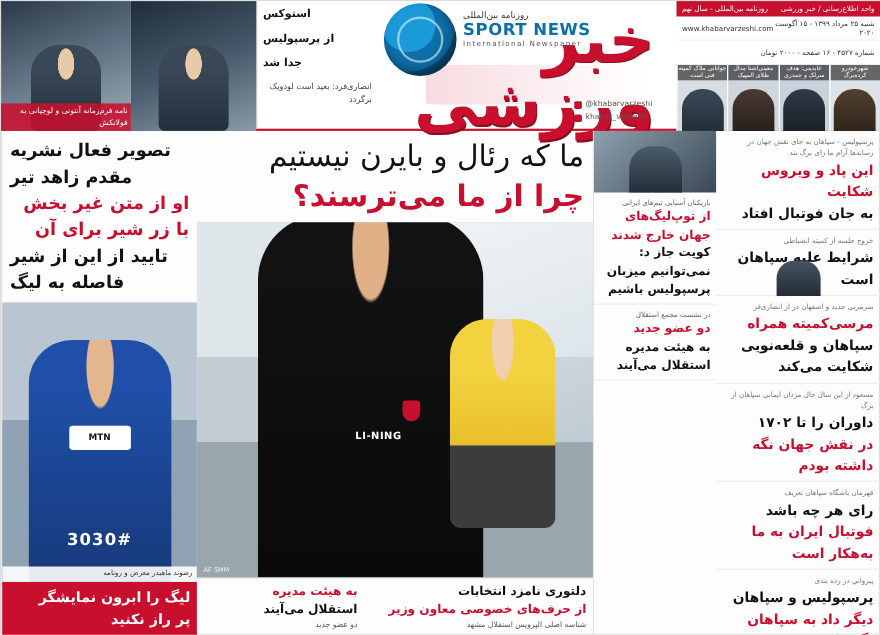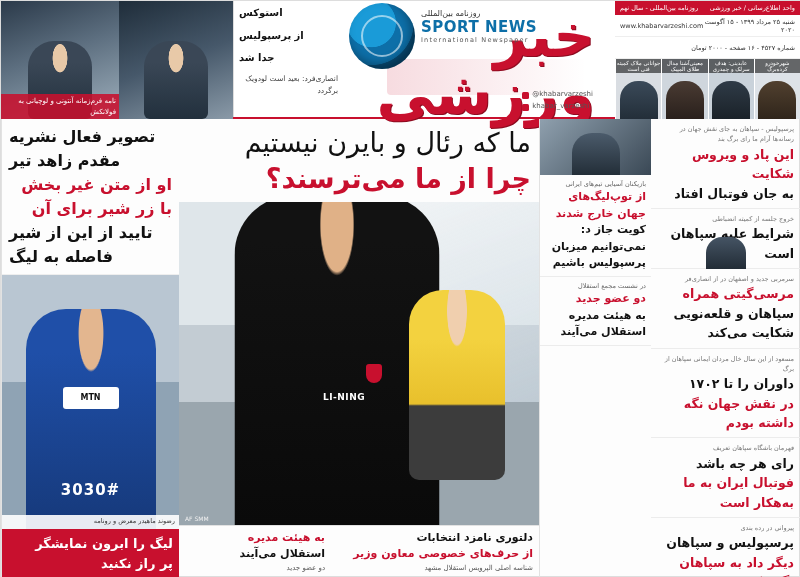--- a/index.html
+++ b/index.html
@@ -400,21 +400,21 @@
       </div>
       <div class="lc-item">
         <div class="kicker">خروج جلسه از کمیته انضباطی</div>
         <div class="head-dark">شرایط علیه سپاهان است</div>
       </div>
       <div class="lc-photo">
         <div class="f"></div>
       </div>
       <div class="lc-item">
         <div class="kicker">سرمربی جدید و اصفهان در از انصاری‌فر</div>
-        <div class="head-red">مرسی‌گیتی همراه</div>
+        <div class="head-red">مرسی‌کمیته همراه</div>
         <div class="head-dark">سپاهان و قلعه‌نویی شکایت می‌کند</div>
       </div>
       <div class="lc-item">
         <div class="kicker">مسعود از این سال خال مردان ایمانی سپاهان از برگ</div>
         <div class="head-dark">داوران را تا ۱۷۰۲</div>
         <div class="head-red">در نقش جهان نگه داشته بودم</div>
       </div>
       <div class="lc-item">
         <div class="kicker">قهرمان باشگاه سپاهان تعریف</div>
         <div class="head-dark">رای هر چه باشد</div>

